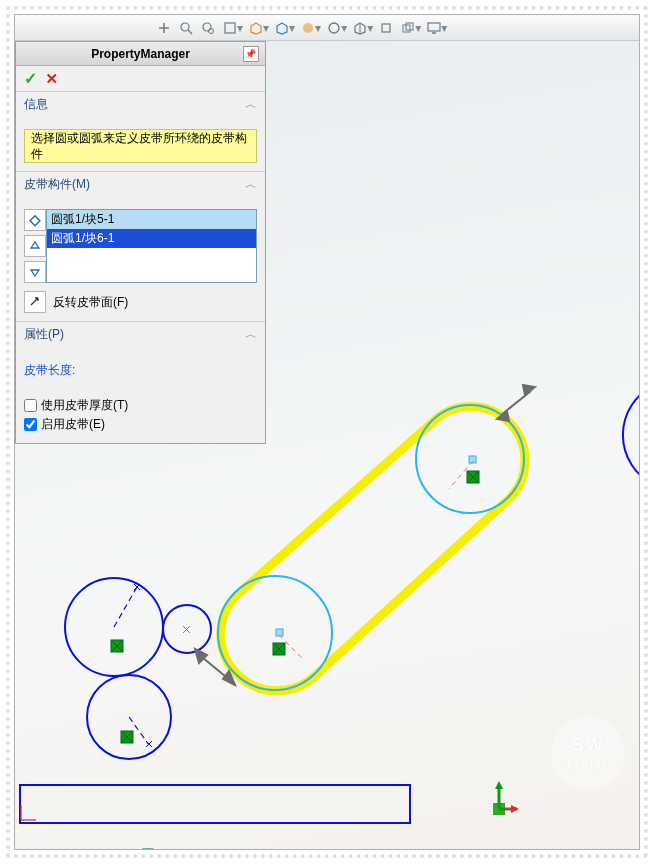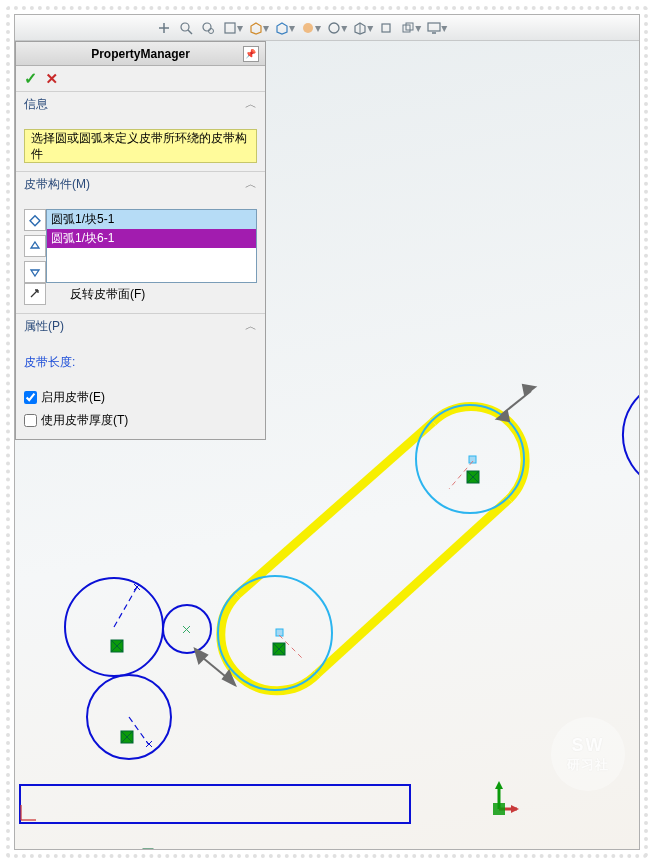--- a/index.html
+++ b/index.html
@@ -59,23 +59,23 @@
   .pm-section-head { display:flex; justify-content:space-between; align-items:center; color:#2a4a7a; padding-bottom:16px;}
   .pm-section-head .collapse { color:#777; }
 
   .info-box { background: #fffb9b; border:1px solid #c6c66a; padding: 0 6px; line-height: 1.35; }
 
   .members-row { display:flex; }
   .side-icons { display:flex; flex-direction:column; gap:4px; }
   .side-btn { width:22px; height:22px; background:#fff; border:1px solid #b5b5b5; display:flex; align-items:center; justify-content:center; color:#3060a0;}
   .listbox { flex:1; height:74px; background:#fff; border:1px solid #7a9db8; overflow:hidden; }
   .list-item { padding:1px 4px; background:#b6dcf6; }
-  .list-item.sel { background:#a21caf; color:#fff; }
-
-  .flip-row { display:flex; align-items:center; gap:24px; }
+  .list-item.sel { background:#1d4ed8; color:#fff; }
+
+  .flip-row { display:flex; align-items:center; gap:7px; margin-top:8px; }
   .flip-row .side-btn { width:22px; height:22px; }
 
   .prop-label { color:#1d4ed8; margin:3px 0 18px; }
   .prop-sub { margin-left: 14px; }
   .chk { display:flex; align-items:center; gap:4px; margin:2px 0; }
   .chk input { margin:0; }
   .len-input {
     width: 178px; margin-left:14px; padding:2px 4px; background:#e9e9e9; border:1px solid #b0b0b0; color:#666;
   }
 
@@ -231,27 +231,27 @@
         <span>反转皮带面(F)</span>
       </div>
     </div>
 
     <div class="pm-section" style="border-bottom:none;">
       <div class="pm-section-head">
         <span>属性(P)</span>
         <span class="collapse">︿</span>
       </div>
       <div class="prop-label">皮带长度:</div>
+      <label class="chk" style="margin-top:6px;">
+        <input type="checkbox" style="">
+        <span>使用皮带厚度(T)</span>
+      </label>
       <label class="chk">
         <input type="checkbox" checked="" style="">
         <span>启用皮带(E)</span>
-      </label>
-      <label class="chk" style="margin-top:6px;">
-        <input type="checkbox" style="">
-        <span>使用皮带厚度(T)</span>
       </label>
     </div>
   </div>
 
   <svg width="640" height="838" style="position:absolute; left:0; top:0; pointer-events:none;">
 
     <g>
       <line x1="222" y1="580" x2="418" y2="407" stroke="#f7ef00" stroke-width="9"></line>
       <line x1="302" y1="659" x2="494" y2="484" stroke="#f7ef00" stroke-width="9"></line>
       <path d="M222 580 A56 56 0 1 0 302 659" fill="none" stroke="#f7ef00" stroke-width="9"></path>

